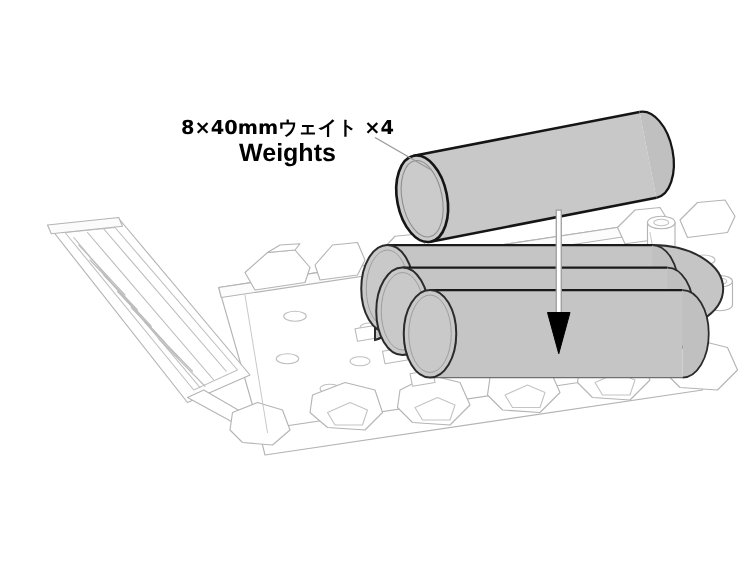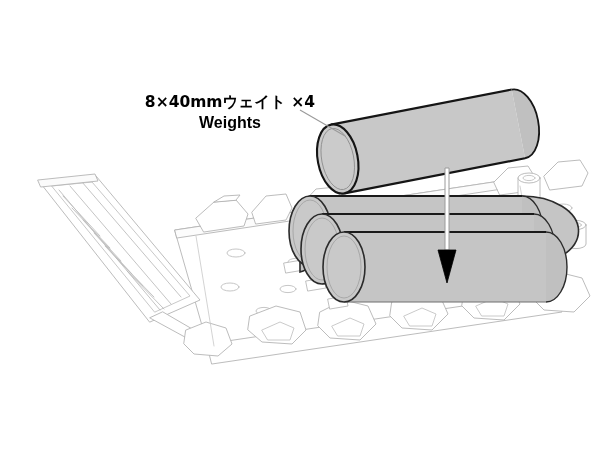--- a/index.html
+++ b/index.html
@@ -32,21 +32,21 @@
     font-family: "DejaVu Sans", sans-serif;
     font-size: 15.5px;
     font-weight: 700;
     color: #000000;
     letter-spacing: 0px;
     white-space: nowrap;
     line-height: 20px;
   }
   .label-en {
     font-family: "Liberation Sans", sans-serif;
-    font-size: 16px;
+    font-size: 20px;
     font-weight: 700;
     color: #000000;
     line-height: 20px;
     margin-top: 1px;
   }
 </style>
 </head>
 <body>
 
 <div id="stage">

